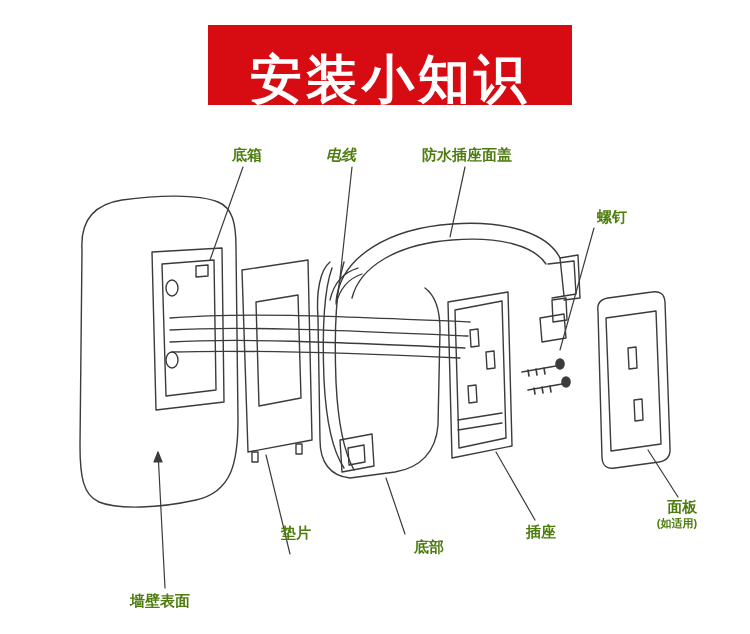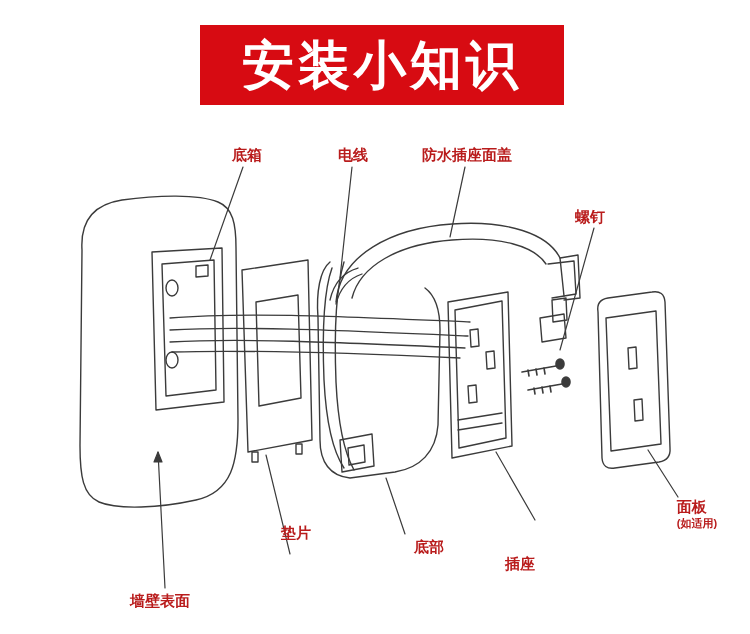--- a/index.html
+++ b/index.html
@@ -4,41 +4,41 @@
 <style>
   html,body{margin:0;padding:0;background:#ffffff;}
   #stage{
     position:relative;
     width:750px;height:634px;
     background:#ffffff;
     overflow:hidden;
     font-family:"Liberation Sans","DejaVu Sans",sans-serif;
   }
   .banner{
-    position:absolute;left:200px;top:25px;width:364px;height:80px;
+    position:absolute;left:208px;top:25px;width:364px;height:80px;
     background:#d70b12;
-    display:flex;align-items:center;justify-content:center;
+    display:flex;align-items:flex-end;justify-content:center;
   }
   .banner-title{
     color:#ffffff;
     font-size:52px;
     font-weight:bold;
     letter-spacing:4px;
     line-height:1;
     white-space:nowrap;
   }
   svg.diagram{position:absolute;left:0;top:0;}
   .lbl{
     position:absolute;
-    color:#b91c1c;
+    color:#4d7c0f;
     font-size:15px;
     font-weight:bold;
     white-space:nowrap;
     transform:translateX(-50%);
-    text-align:left;
+    text-align:right;
     line-height:1.25;
   }
   .lbl small{font-size:11px;font-weight:bold;display:block;}
 </style>
 </head>
 <body>
 
 <div id="stage">
 
   <div class="banner">
@@ -124,25 +124,25 @@
       <path d="M 678 497 L 648 450"></path>
       <path d="M 535 520 L 496 452"></path>
       <path d="M 405 534 L 386 478"></path>
       <path d="M 290 554 L 266 455"></path>
       <path d="M 165 588 L 158 452"></path>
       <path d="M 158 452 L 154 462 L 162 462 Z" fill="#3b3b3b"></path>
     </g>
   </svg>
 
   <div class="lbl" style="left:247px;top:146px;">底箱</div>
-  <div class="lbl" style="left:353px;top:146px;">电线</div>
+  <div class="lbl" style="left:341px;top:146px;font-style:italic;">电线</div>
   <div class="lbl" style="left:467px;top:146px;">防水插座面盖</div>
-  <div class="lbl" style="left:590px;top:208px;">螺钉</div>
-  <div class="lbl" style="left:697px;top:498px;">
+  <div class="lbl" style="left:612px;top:208px;">螺钉</div>
+  <div class="lbl" style="left:677px;top:498px;">
     <span>面板</span>
     <small>(如适用)</small>
   </div>
-  <div class="lbl" style="left:520px;top:523px;margin-top:32px;">插座</div>
+  <div class="lbl" style="left:541px;top:523px;">插座</div>
   <div class="lbl" style="left:429px;top:538px;">底部</div>
   <div class="lbl" style="left:296px;top:524px;">垫片</div>
   <div class="lbl" style="left:160px;top:592px;">墙壁表面</div>
 
 </div>
 
 </body></html>

